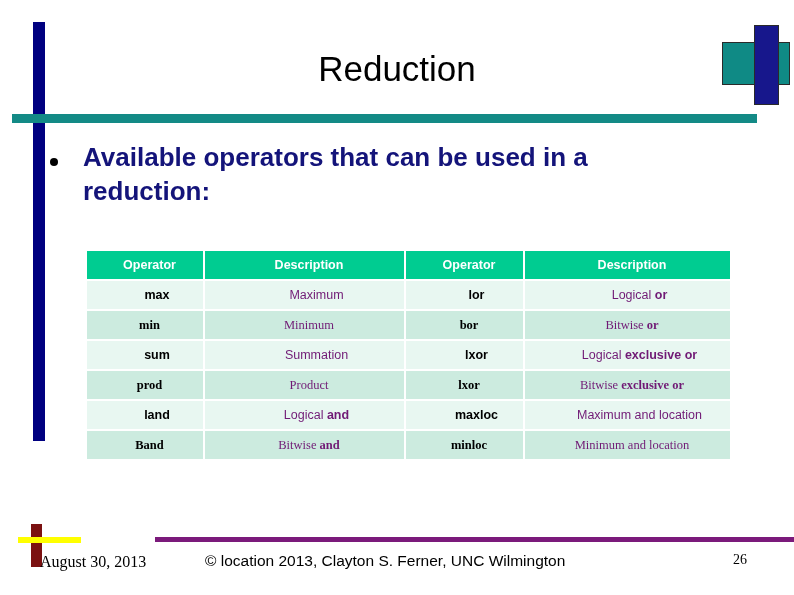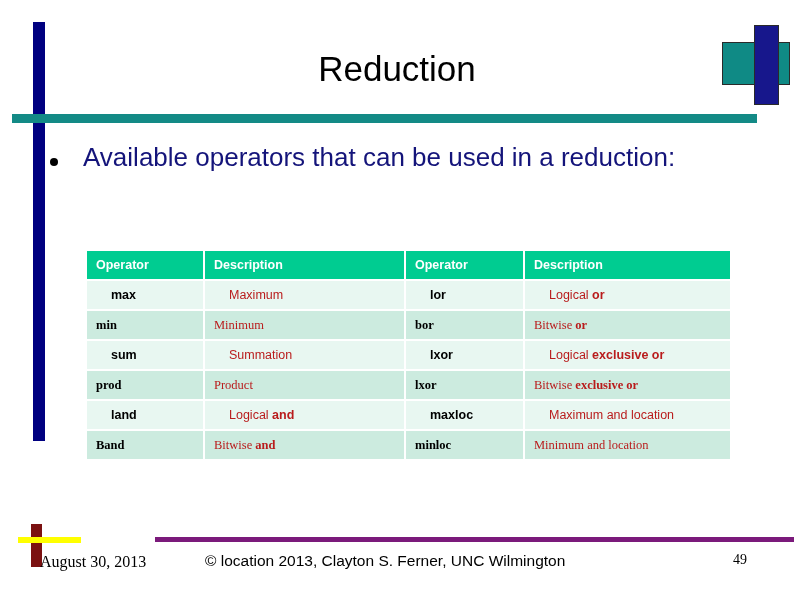--- a/index.html
+++ b/index.html
@@ -93,37 +93,37 @@
     background: #000000;
   }
   .bullet-text {
     position: absolute;
     left: 37px;
     top: 0px;
     width: 620px;
     font-size: 26px;
     line-height: 34px;
     color: #14147a;
-    font-weight: normal;
+    font-weight: bold;
   }
 
   
   .op-table {
     position: absolute;
     left: 85px;
     top: 249px;
     width: 643px;
     border-collapse: separate;
     border-spacing: 2px 2px;
     font-size: 12.5px;
     table-layout: fixed;
   }
   .op-table th, .op-table td {
     padding: 5px 0 5px 9px;
-    text-align: left;
+    text-align: center;
     vertical-align: middle;
     height: 18px;
     overflow: hidden;
     white-space: nowrap;
     margin-left: 24px;
   }
   .op-table thead th {
     background: #00cc91;
     color: #ffffff;
     font-weight: bold;
@@ -136,21 +136,21 @@
   .op-table tbody tr.row-odd td {
     background: #ccebdf;
     font-family: Liberation Serif, serif;
   }
   .op-table tbody td.op-cell {
     font-weight: bold;
     color: #000000;
   }
   .op-table tbody td.desc-cell {
     font-weight: normal;
-    color: #b91c1c;
+    color: #701a75;
   }
   .desc-cell b { font-weight: bold; }
 
   .col-op1 { width: 116px; }
   .col-desc1 { width: 199px; }
   .col-op2 { width: 117px; }
   .col-desc2 { width: 205px; }
 
   
   .footer-darkred-bar {
@@ -276,15 +276,15 @@
         </tr>
       </tbody>
   </table>
 
   <div class="footer-darkred-bar"></div>
   <div class="footer-yellow-line"></div>
   <div class="footer-purple-rule"></div>
 
   <div class="footer-date">August 30, 2013</div>
   <div class="footer-copyright">© location 2013, Clayton S. Ferner, UNC Wilmington</div>
-  <div class="footer-pagenum">49</div>
+  <div class="footer-pagenum">26</div>
 
 </div>
 
 </body></html>

